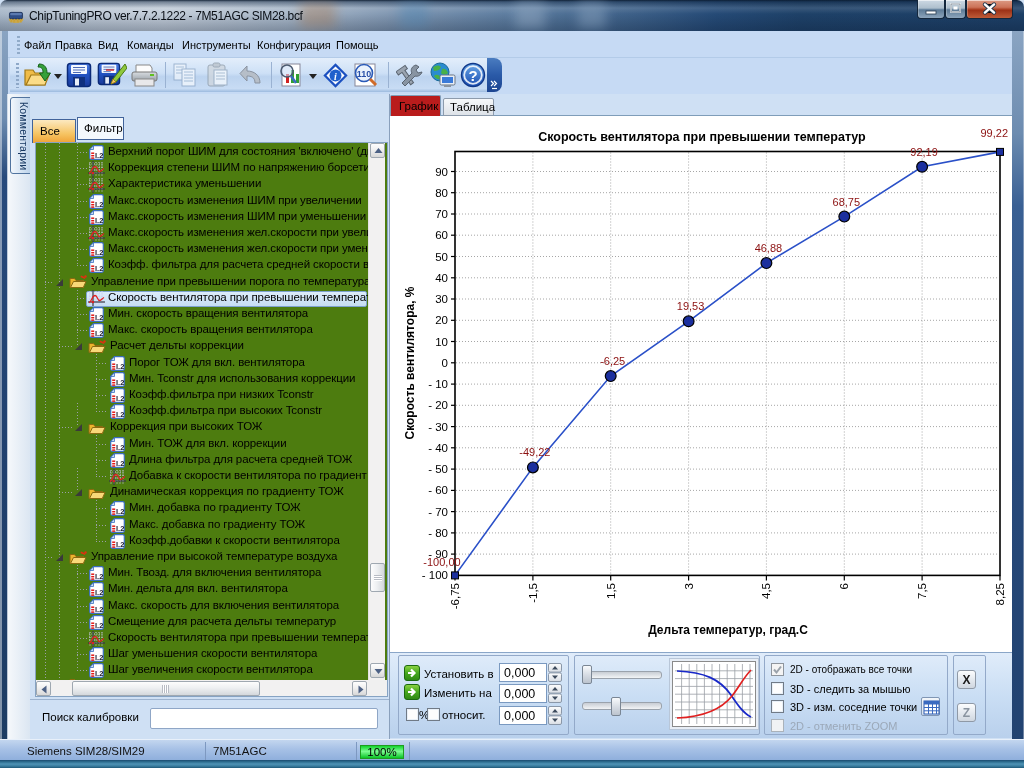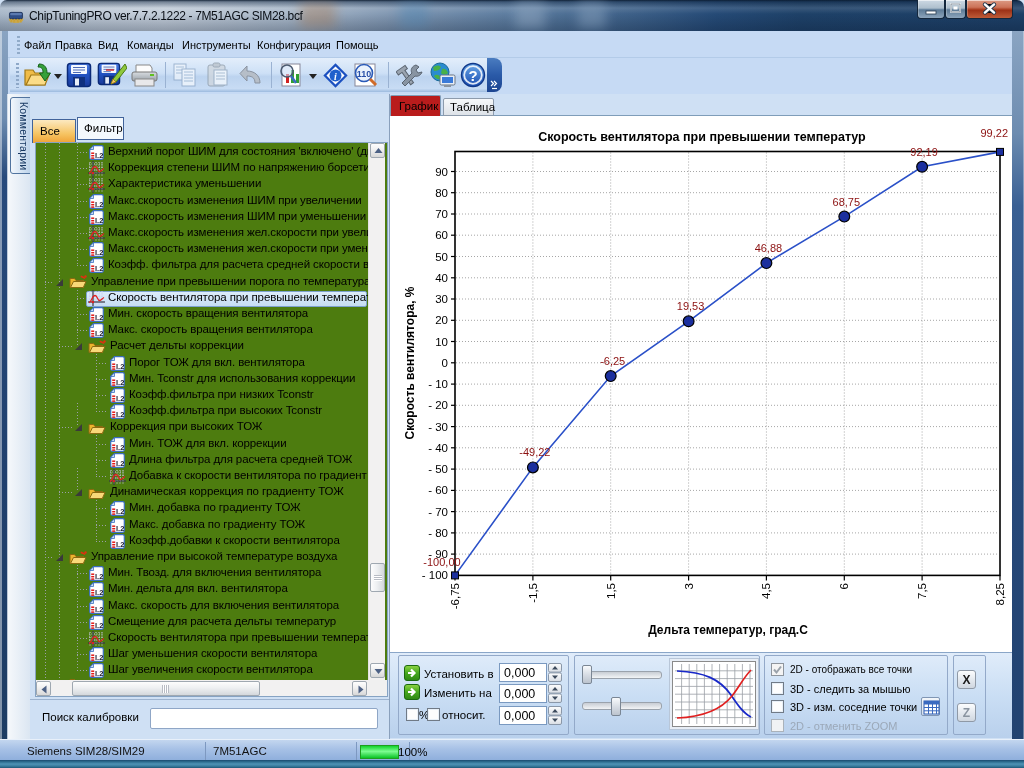--- a/index.html
+++ b/index.html
@@ -96,22 +96,22 @@
 .sthm { width:10px; height:19px; background:linear-gradient(to bottom,#f8fafc,#d2d8e0 60%,#bcc4ce); border:1px solid #7a8694; border-radius:2px; }
 .thumbw { left:672px; top:661px; width:84px; height:66px; background:#fff; border:1px solid #8a8a8a; box-shadow:0 0 0 2px #e8eef6, 0 0 0 3px #b8c6d8; padding:1px; }
 .gridbtn { left:921px; top:697px; width:19px; height:19px; background:linear-gradient(to bottom,#f2f6fa,#d8e2ee); border:1px solid #8096b4; border-radius:2px; padding:0.5px 0 0 0.5px; }
 .xzbtn { width:19px; height:19px; background:linear-gradient(to bottom,#fcfdfe,#e4e9ef 50%,#d0d7e0); border:1px solid #8f99a6; border-radius:3px; font-size:12px; font-weight:bold; text-align:center; padding-top:2px; }
 
 
 #statusbar { left:0px; top:739px; width:1024px; height:21px;
   background:linear-gradient(to bottom,#c3d6ef 0%,#a7c1e6 45%,#8fafdc 100%); border-top:1px solid #e8f0fa; }
 .sdiv { position:absolute; top:2px; width:1px; height:18px; background:#7d98c0; }
 .stext { position:absolute; top:5px; font-size:11.5px; color:#111; }
-#badge { left:360px; top:5px; width:24px; height:14px; background:linear-gradient(to bottom,#12d42e,#7dfc92 45%,#0ac426);
-  border:1px solid #1e9e1e; font-size:11.5px; text-align:center; line-height:13px; color:#000;padding-left:37px; }
+#badge { left:360px; top:5px; width:44px; height:14px; background:linear-gradient(to bottom,#12d42e,#7dfc92 45%,#0ac426);
+  border:1px solid #1e9e1e; font-size:11.5px; text-align:center; line-height:13px; color:#000; }
 </style></head>
 <body>
 <div id="win">
   <div class="abs" id="titlebar"></div>
   <div class="abs" id="lborder"></div>
   <div class="abs" id="rborder"></div>
   <div class="abs" id="bborder"></div>
   <div class="abs" style="left:0;top:31px;width:1.5px;height:729px;background:rgba(255,255,255,0.45)"></div>
   <div class="abs" style="left:7px;top:94px;width:1px;height:666px;background:rgba(240,246,252,0.75)"></div>
   <div class="abs" style="left:1011px;top:94px;width:1px;height:666px;background:rgba(240,246,252,0.8)"></div>

